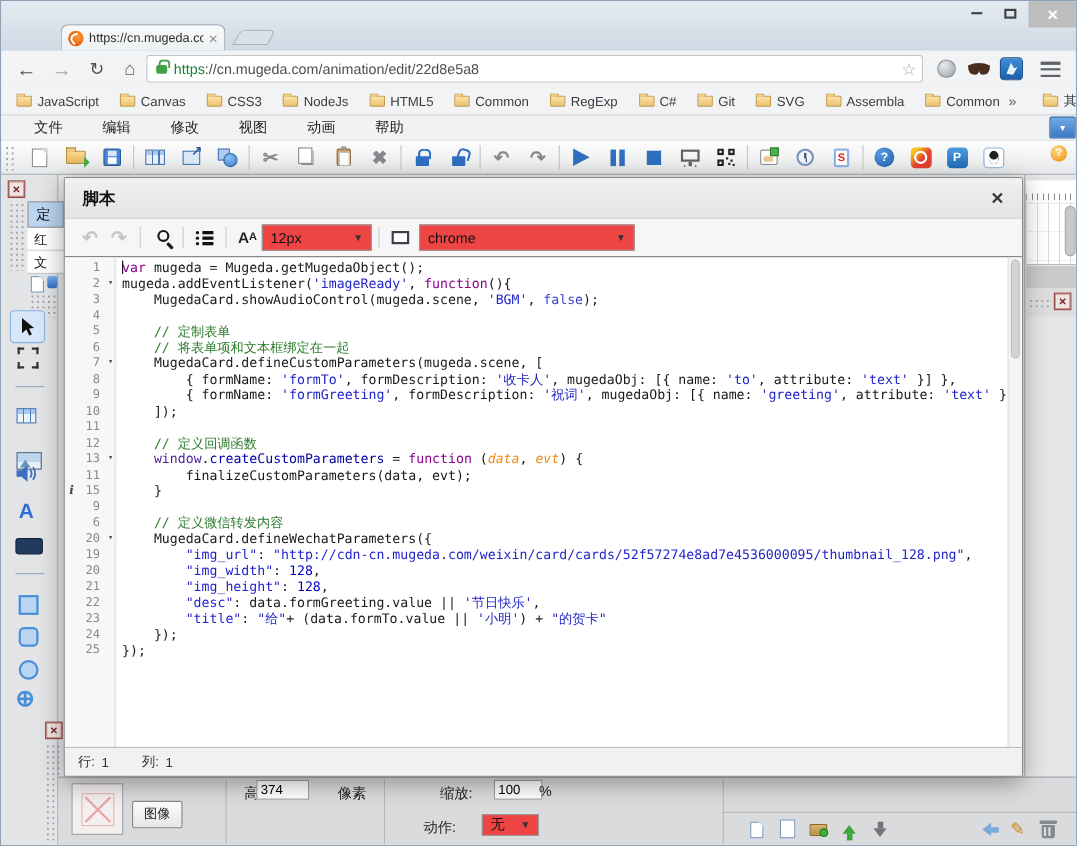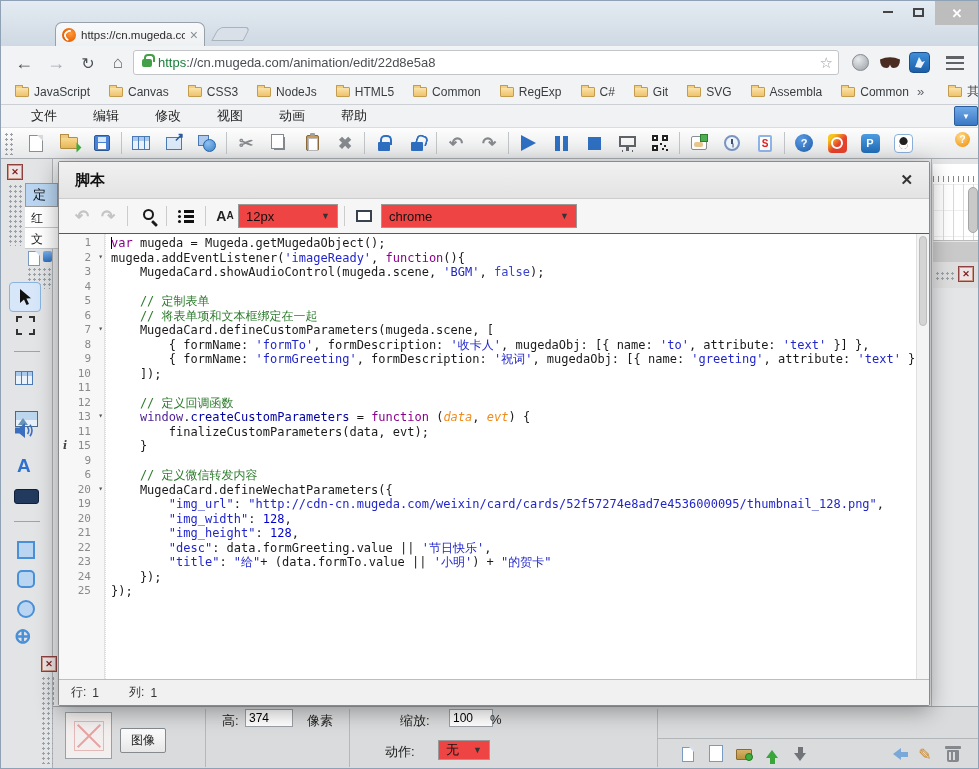--- a/index.html
+++ b/index.html
@@ -200,21 +200,21 @@
 .imgbox .x{position:relative;width:30px;height:30px;border:1px solid #e5b8b8}
 .imgbox .x::before,.imgbox .x::after{content:'';position:absolute;left:-2px;top:13px;width:32px;height:2px;background:#e9a2a2}
 .imgbox .x::before{transform:rotate(45deg)}.imgbox .x::after{transform:rotate(-45deg)}
 .btn{background:linear-gradient(#fdfdfd,#e6e6e6);border:1px solid #858a8f;border-radius:2px;font-size:12px;color:#222;padding:3px 10px}
 .imgbtn{position:absolute;left:67px;top:21px}
 .vdiv{position:absolute;top:2px;width:1px;height:58px;background:#b5b8bb}
 .vd1{left:152px}.vd2{left:296px}.vd3{left:604px}
 .plabel{position:absolute;font-size:13px;color:#222}
 .pinput{position:absolute;height:18px;border:1px solid #9aa0a6;background:#fff;font-size:12px;padding:0 3px;font-family:"Liberation Sans",sans-serif}
 .lbl-h{left:169px;top:5px}
-.in-h{left:192px;top:2px;width:48px}
+.in-h{left:180px;top:2px;width:48px}
 .unit-h{left:254px;top:5px}
 .lbl-z{left:347px;top:5px}
 .in-z{left:396px;top:2px;width:44px}
 .unit-z{left:437px;top:5px}
 .lbl-a{left:332px;top:36px}
 .sel-action{position:absolute;left:385px;top:33px;width:52px;height:20px}
 .bsep{position:absolute;left:604px;right:0;top:31px;height:1px;background:#b3b6b9}
 .bicons{position:absolute;top:38px;display:flex;align-items:center;gap:10px}
 .bi-left{left:626px}
 .bi-right{right:18px}

